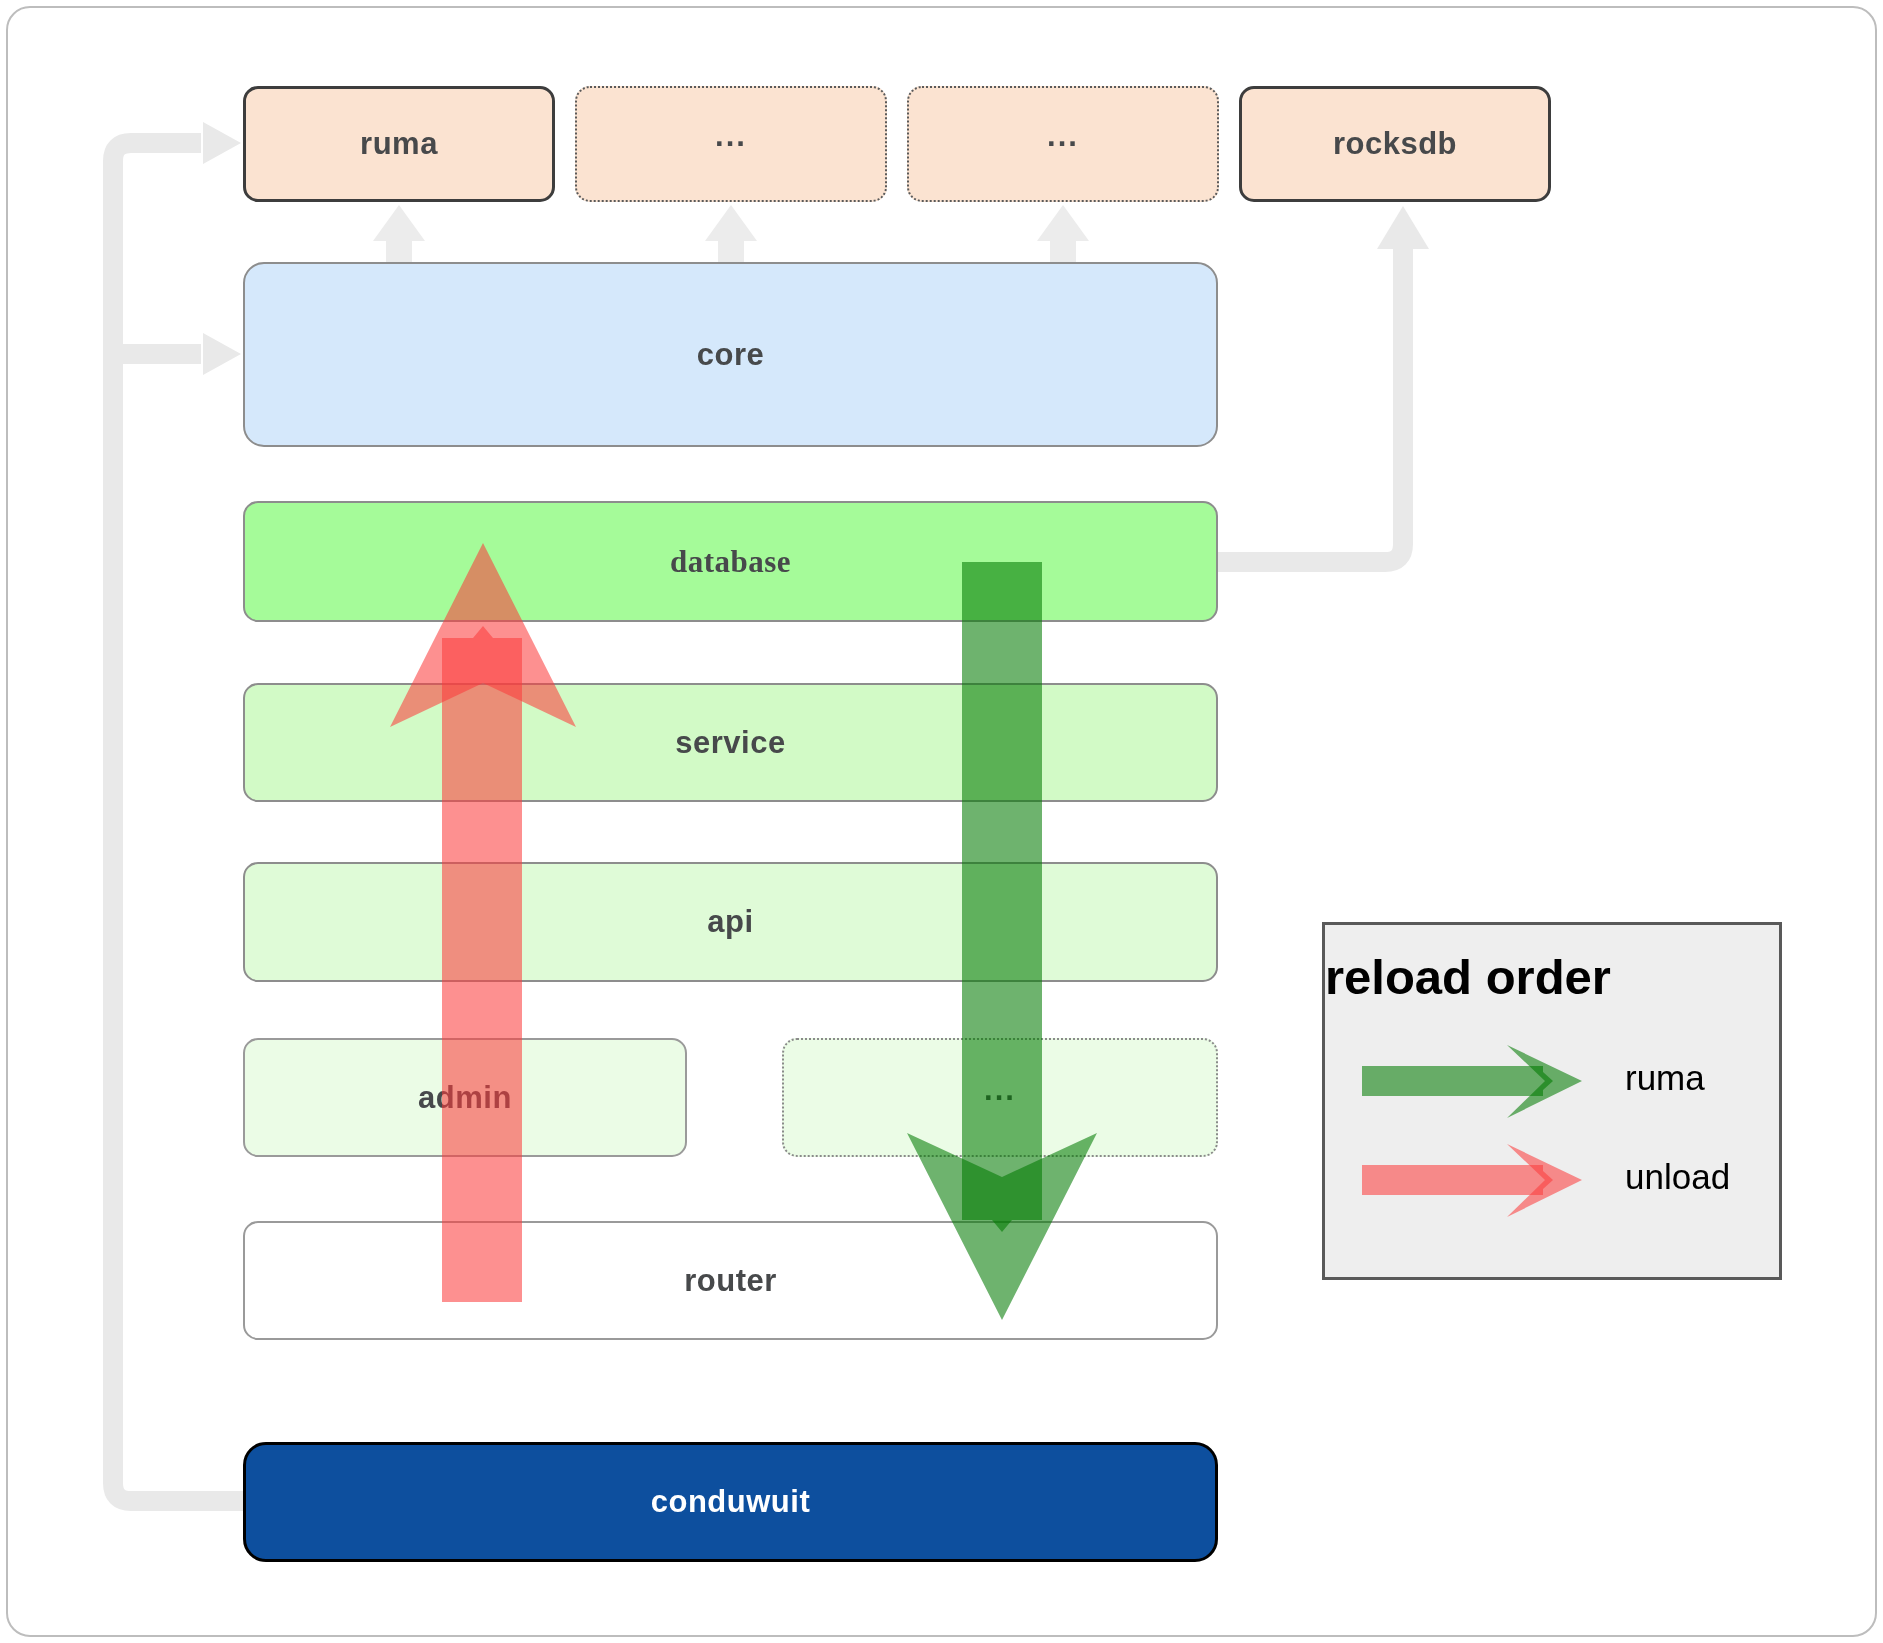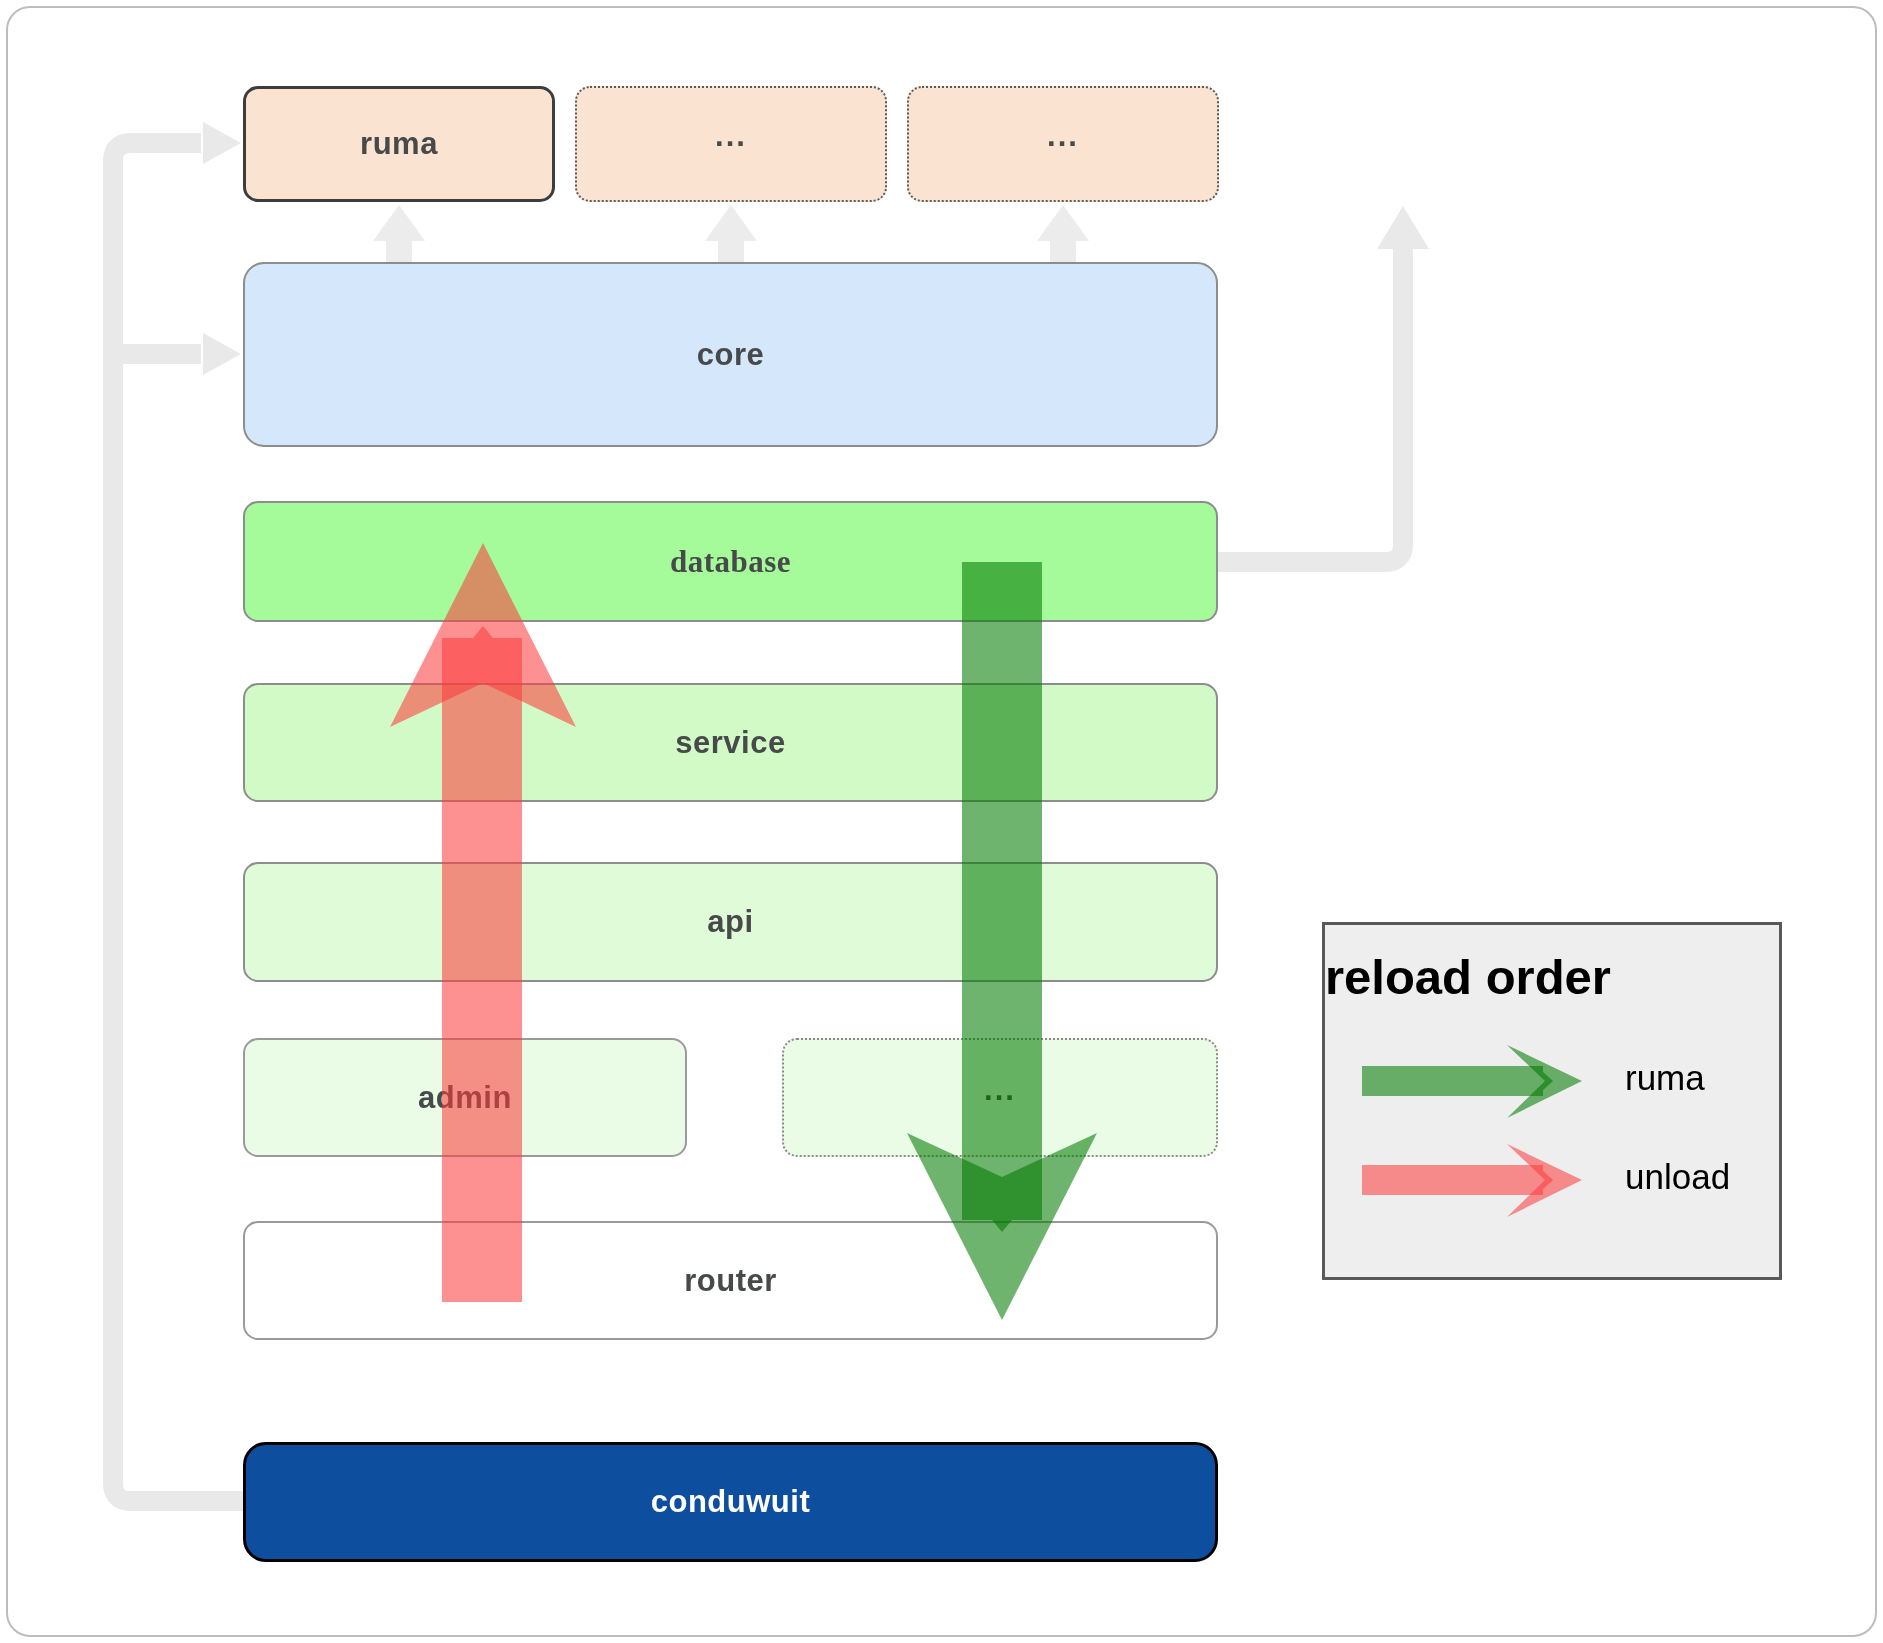--- a/index.html
+++ b/index.html
@@ -68,20 +68,23 @@
 
     <div class="box peach solid-dark" style="left:243px;top:86px;width:312px;height:116px;">
       <span>ruma</span>
     </div>
     <div class="box peach dotted" style="left:575px;top:86px;width:312px;height:116px;">
       <span class="dots-label">...</span>
     </div>
     <div class="box peach dotted" style="left:907px;top:86px;width:312px;height:116px;">
       <span class="dots-label">...</span>
     </div>
+    <div class="box peach solid-dark" style="left:1239px;top:86px;width:312px;height:116px;">
+      <span>rocksdb</span>
+    </div>
 
     <div class="box blue gray-border" style="left:243px;top:262px;width:975px;height:185px;border-radius:21px;">
       <span>core</span>
     </div>
 
     <div class="box green1 gray-border" style="left:243px;top:501px;width:975px;height:121px;font-family:Liberation Serif, serif;">
       <span>database</span>
     </div>
 
     <div class="box green2 gray-border" style="left:243px;top:683px;width:975px;height:119px;">

